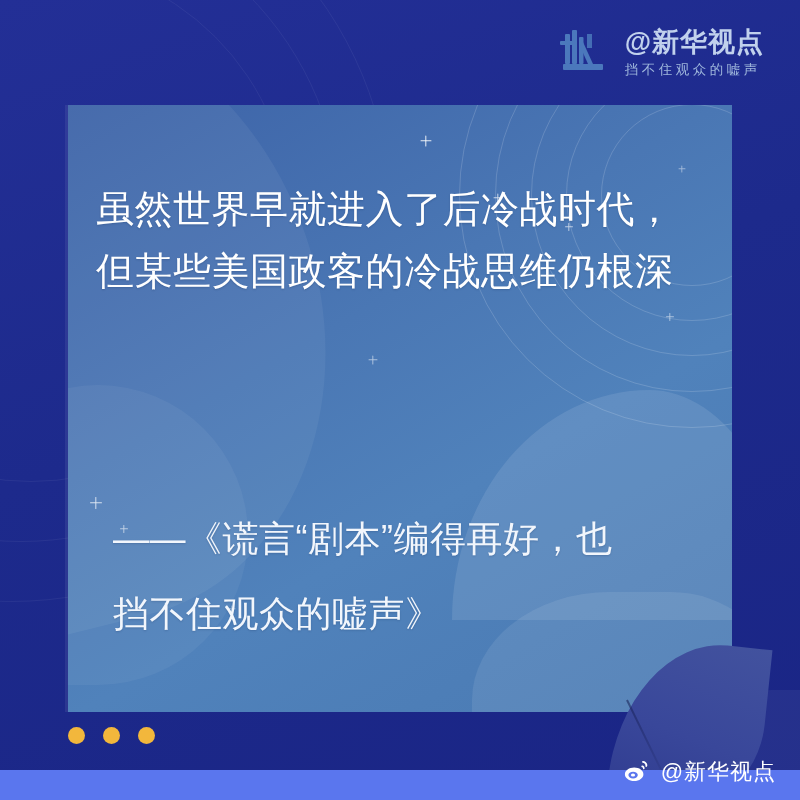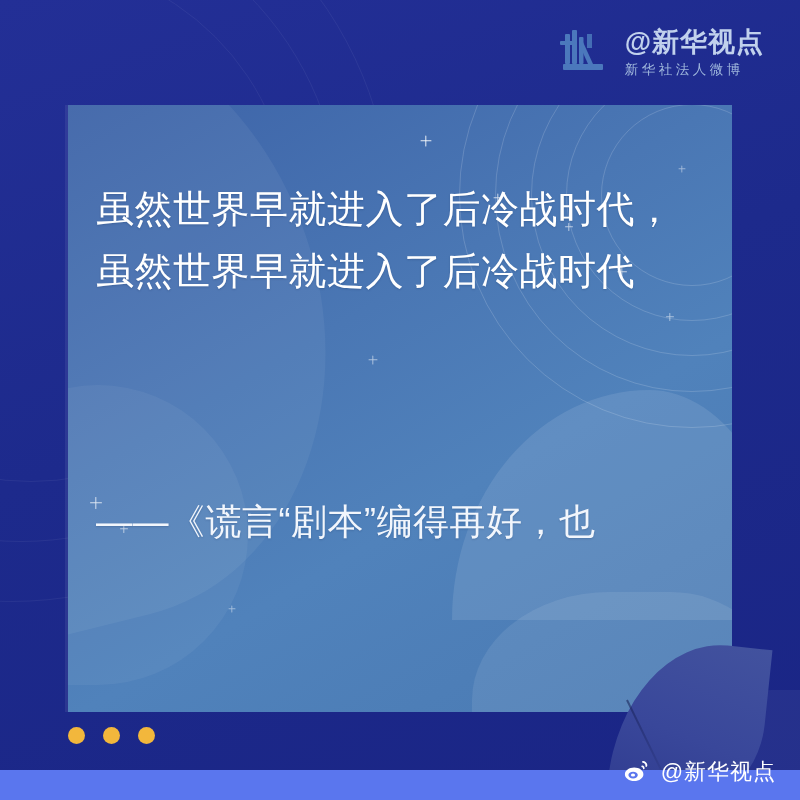--- a/index.html
+++ b/index.html
@@ -152,21 +152,21 @@
     position: absolute;
     left: 28px;
     right: 22px;
     top: 388px;
     color: #f2f6fc;
     font-size: 36px;
     line-height: 1.62;
     letter-spacing: 0.5px;
     text-shadow: 0 1px 2px rgba(20,40,80,0.20);
   }
-  .attribution p { margin: 0; }
+  .attribution p { margin: 17px; }
 
   
   .leaf {
     position: absolute;
     left: 614px;
     top: 642px;
     width: 150px;
     height: 170px;
     background: linear-gradient(195deg, #42529e 0%, #39479a 55%, #2f3b8f 100%);
     border-radius: 70% 0 60% 0 / 86% 0 56% 0;
@@ -247,21 +247,21 @@
         <rect x="15" y="2" width="5" height="34" rx="1"></rect>
         <rect x="3" y="13" width="16" height="4" rx="1"></rect>
         <rect x="22" y="9" width="4.5" height="27" rx="1"></rect>
         <path d="M26 14 L36 36 L31 36 L23 18 Z"></path>
         <rect x="6" y="36" width="40" height="6" rx="1"></rect>
         <path d="M30 6 L35 6 L35 20 L30 20 Z" opacity="0.85"></path>
       </g>
     </svg>
     <div class="logo-text">
       <span class="logo-title">@新华视点</span>
-      <span class="logo-sub">新华社法人微博</span>
+      <span class="logo-sub">挡不住观众的嘘声</span>
     </div>
   </div>
 
   <div class="card">
     <div class="card-wave-a"></div>
     <div class="card-wave-b"></div>
     <div class="card-wave-c"></div>
     <div class="card-wave-d"></div>
 
     <div class="card-arcs">
@@ -278,25 +278,26 @@
     <div class="spark" style="left:549px;top:162px;width:10px;height:10px;opacity:.75;"></div>
     <div class="spark" style="left:598px;top:208px;width:8px;height:8px;opacity:.6;"></div>
     <div class="spark" style="left:300px;top:250px;width:9px;height:9px;opacity:.6;"></div>
     <div class="spark" style="left:22px;top:392px;width:12px;height:12px;opacity:.85;"></div>
     <div class="spark" style="left:52px;top:420px;width:8px;height:8px;opacity:.65;"></div>
     <div class="spark" style="left:160px;top:500px;width:7px;height:7px;opacity:.5;"></div>
     <div class="spark" style="left:610px;top:60px;width:7px;height:7px;opacity:.5;"></div>
 
     <div class="quote">
       <p>虽然世界早就进入了后冷战时代，</p>
-      <p>虽然世界早就进入了后冷战时代</p>
+      <p>但某些美国政客的冷战思维仍根深</p>
     </div>
 
     <div class="attribution">
       <p>——《谎言“剧本”编得再好，也</p>
+      <p>挡不住观众的嘘声》</p>
     </div>
   </div>
 
   <div class="leaf-back"></div>
   <div class="leaf"></div>
   <div class="leaf-vein"></div>
 
   <div class="dots">
     <span class="dot"></span>
     <span class="dot"></span>

